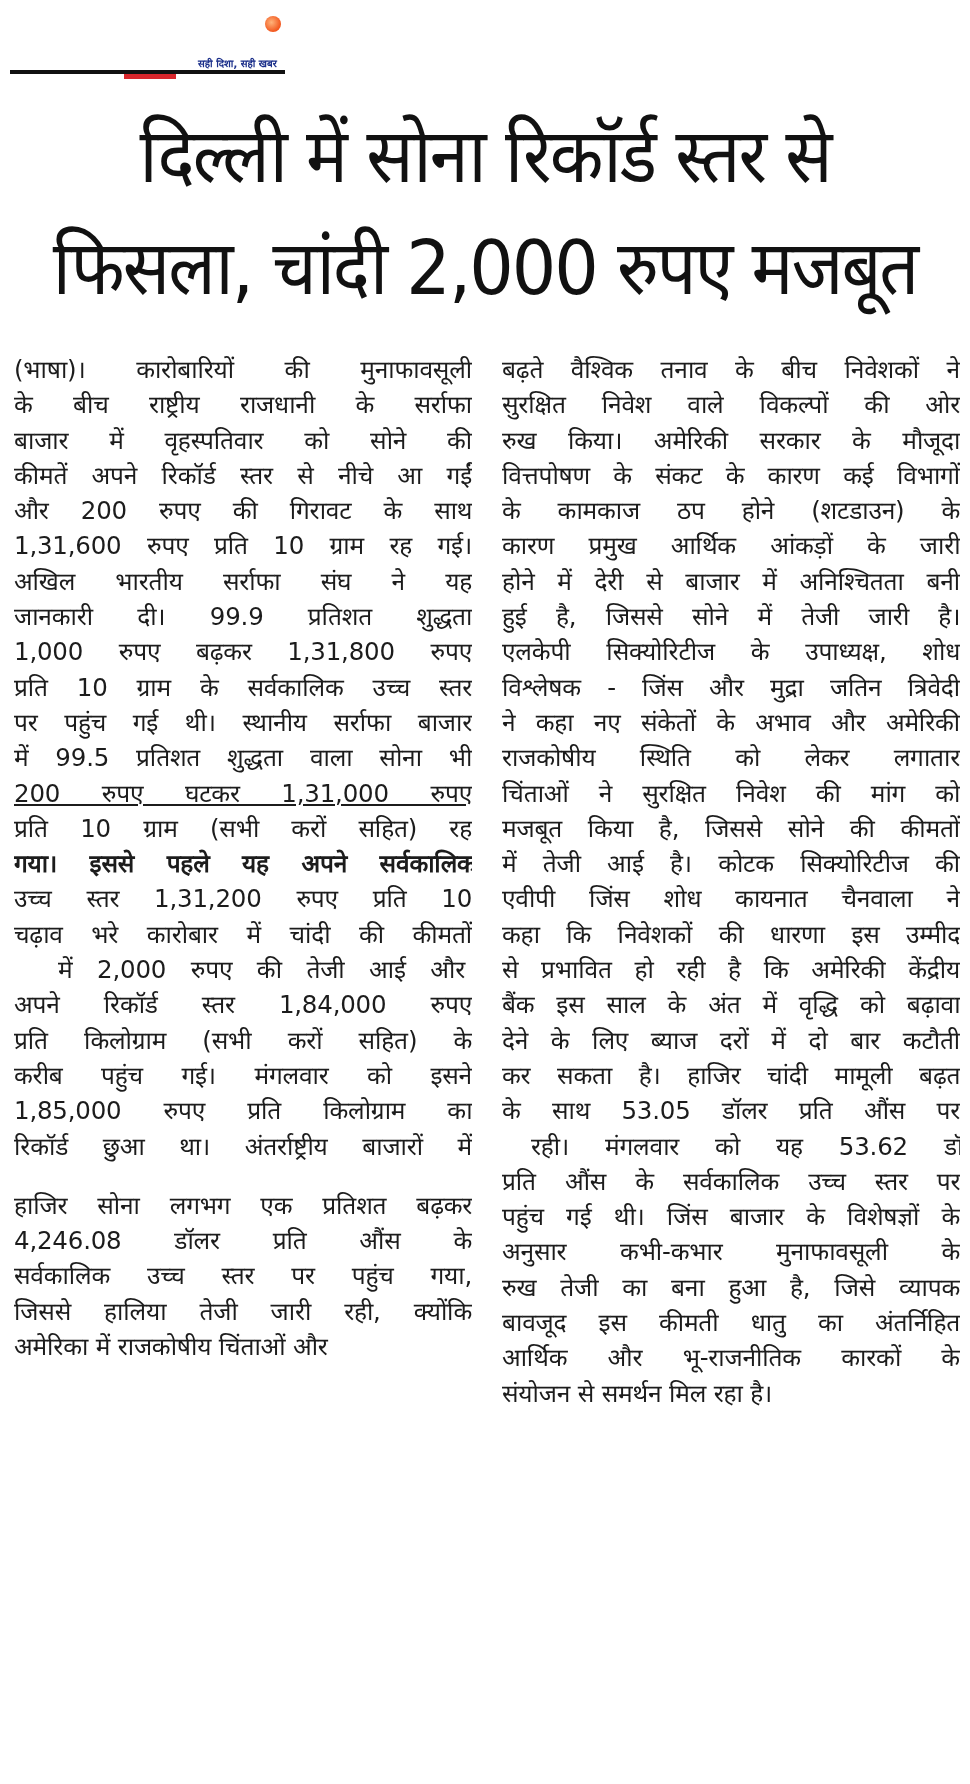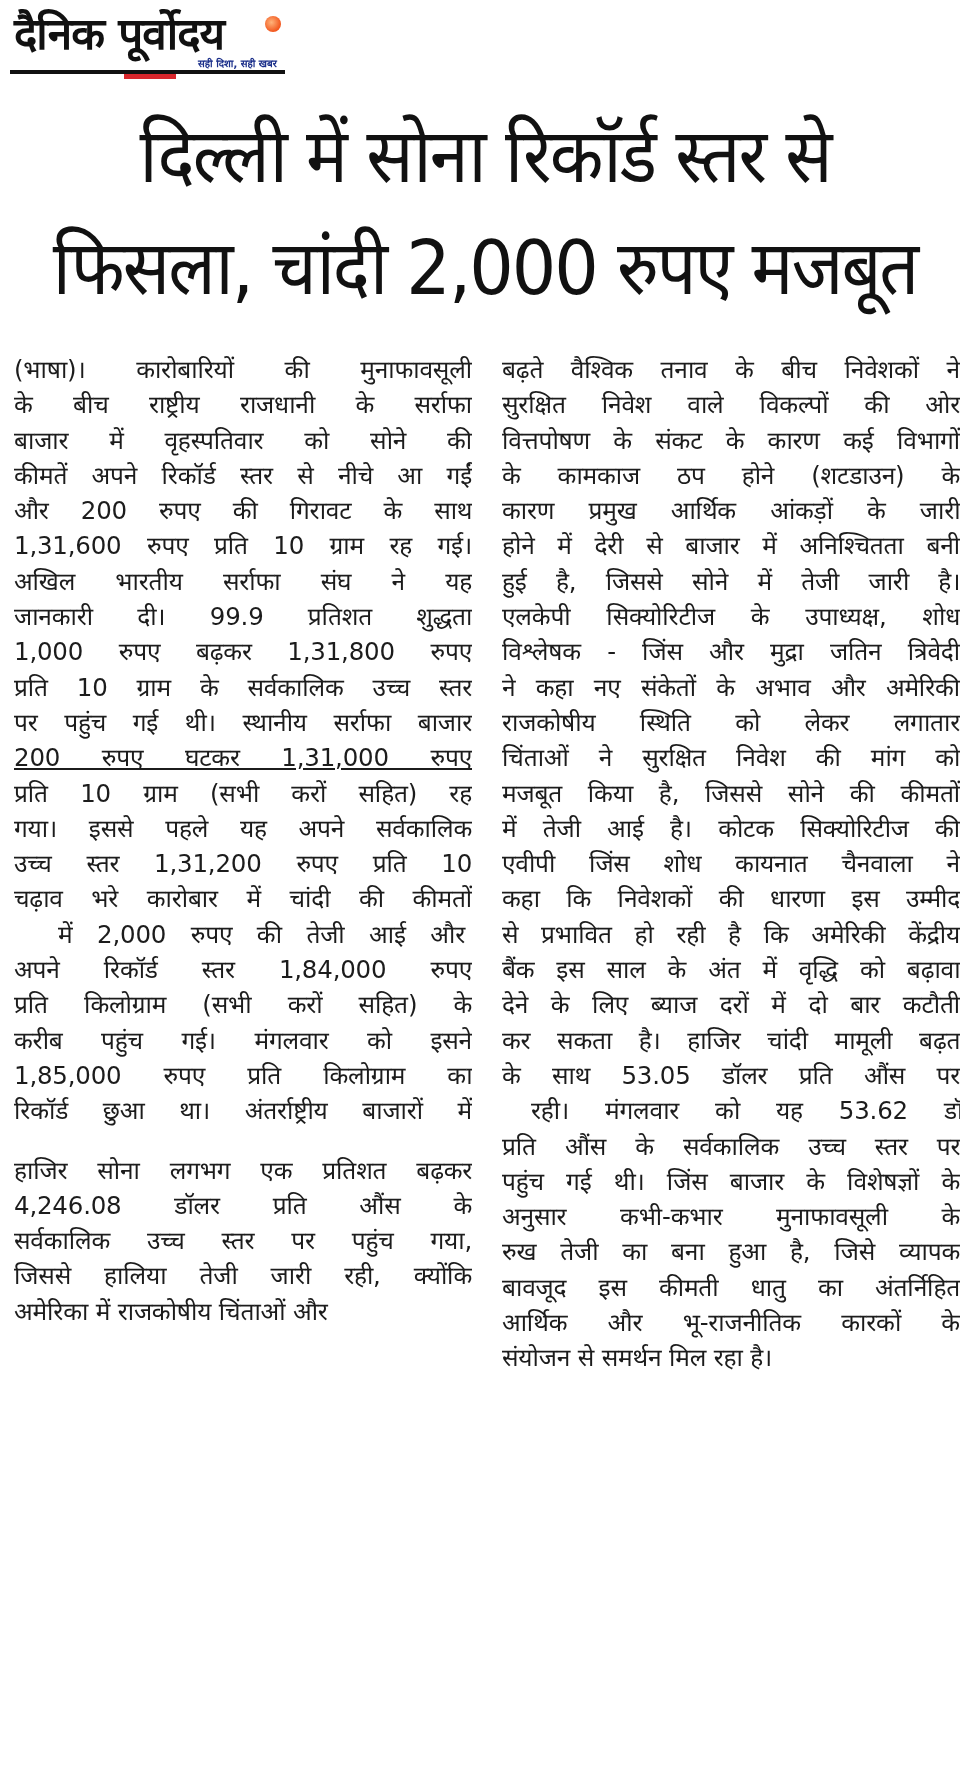--- a/index.html
+++ b/index.html
@@ -38,21 +38,20 @@
   .col .ln { display: block; white-space: nowrap; overflow: hidden; text-align-last: justify; text-align: justify; }
   .col .ln.last { text-align-last: left; }
   .col-left { left: 14px; }
   .col-right { left: 502px; }
   .dateline { font-weight: bold; }
 </style>
 </head>
 <body>
 
 <div class="masthead">
-  <div class="logo-text">दैनिक पूर्वोदय</div>
   <div class="logo-sun"></div>
   <div class="tagline">सही दिशा, सही खबर</div>
   <div class="mast-rule"></div>
   <div class="mast-label"></div>
 </div>
 
 <h1 class="headline" style="margin:0;">
   <div>दिल्ली में सोना रिकॉर्ड स्तर से</div>
   <div>फिसला, चांदी 2,000 रुपए मजबूत</div>
 </h1>
@@ -62,40 +61,42 @@
     <span class="ln" style="display: block; width: auto; word-spacing: 32.8px;">के बीच राष्ट्रीय राजधानी के सर्राफा</span>
     <span class="ln" style="display: block; width: auto; word-spacing: 33.2px;">बाजार में वृहस्पतिवार को सोने की</span>
     <span class="ln" style="display: block; width: auto; word-spacing: 16.7143px;">कीमतें अपने रिकॉर्ड स्तर से नीचे आ गईं</span>
     <span class="ln" style="display: block; width: auto; word-spacing: 24.5px;">और 200 रुपए की गिरावट के साथ</span>
     <span class="ln" style="display: block; width: auto; word-spacing: 17.8333px;">1,31,600 रुपए प्रति 10 ग्राम रह गई।</span>
     <span class="ln" style="display: block; width: auto; word-spacing: 32.6px;">अखिल भारतीय सर्राफा संघ ने यह</span>
     <span class="ln" style="display: block; width: auto; word-spacing: 36.75px;">जानकारी दी। 99.9 प्रतिशत शुद्धता</span>
     <span class="ln" style="display: block; width: auto; word-spacing: 28px;">1,000 रुपए बढ़कर 1,31,800 रुपए</span>
     <span class="ln" style="display: block; width: auto; word-spacing: 21.3333px;">प्रति 10 ग्राम के सर्वकालिक उच्च स्तर</span>
     <span class="ln" style="display: block; width: auto; word-spacing: 19px;">पर पहुंच गई थी। स्थानीय सर्राफा बाजार</span>
+    <span class="ln" style="display: block; width: auto; word-spacing: 19.3333px;">में 99.5 प्रतिशत शुद्धता वाला सोना भी</span>
     <span class="ln" style="display: block; width: auto; word-spacing: 34px; text-decoration: underline;">200 रुपए घटकर 1,31,000 रुपए</span>
     <span class="ln" style="display: block; width: auto; word-spacing: 24.6667px;">प्रति 10 ग्राम (सभी करों सहित) रह</span>
-    <span class="ln" style="display: block; width: auto; word-spacing: 24.2px;">गया। इससे पहले यह अपने सर्वकालिक</span>
+    <span class="ln" style="display: block; width: auto; word-spacing: 24.2px; font-weight: bold;">गया। इससे पहले यह अपने सर्वकालिक</span>
     <span class="ln" style="display: block; width: auto; word-spacing: 27.2px;">उच्च स्तर 1,31,200 रुपए प्रति 10</span>
     <span class="ln" style="display: block; width: auto; word-spacing: 21px;">चढ़ाव भरे कारोबार में चांदी की कीमतों</span>
     <span class="ln" style="display: block; width: auto; word-spacing: 17px; margin-left: 44px;">में 2,000 रुपए की तेजी आई और यह</span>
     <span class="ln" style="display: block; width: auto; word-spacing: 36.5px;">अपने रिकॉर्ड स्तर 1,84,000 रुपए</span>
     <span class="ln" style="display: block; width: auto; word-spacing: 28.6px;">प्रति किलोग्राम (सभी करों सहित) के</span>
     <span class="ln" style="display: block; width: auto; word-spacing: 30.8px;">करीब पहुंच गई। मंगलवार को इसने</span>
     <span class="ln" style="display: block; width: auto; word-spacing: 34.5px;">1,85,000 रुपए प्रति किलोग्राम का</span>
     <span class="ln" style="display: block; width: auto; word-spacing: 27px;">रिकॉर्ड छुआ था। अंतर्राष्ट्रीय बाजारों में</span>
     <span class="ln" style="display: block; width: auto; word-spacing: 22.4px; margin-top: 24px;">हाजिर सोना लगभग एक प्रतिशत बढ़कर</span>
     <span class="ln" style="display: block; width: auto; word-spacing: 45.25px;">4,246.08 डॉलर प्रति औंस के</span>
     <span class="ln" style="display: block; width: auto; word-spacing: 29.2px;">सर्वकालिक उच्च स्तर पर पहुंच गया,</span>
     <span class="ln" style="display: block; width: auto; word-spacing: 25.4px;">जिससे हालिया तेजी जारी रही, क्योंकि</span>
     <span class="ln last">अमेरिका में राजकोषीय चिंताओं और</span>
   </div>
 <div class="col col-right" id="col-right">
     <span class="ln" style="display: block; width: auto; word-spacing: 20px;">बढ़ते वैश्विक तनाव के बीच निवेशकों ने</span>
     <span class="ln" style="display: block; width: auto; word-spacing: 28.4px;">सुरक्षित निवेश वाले विकल्पों की ओर</span>
+    <span class="ln" style="display: block; width: auto; word-spacing: 24px;">रुख किया। अमेरिकी सरकार के मौजूदा</span>
     <span class="ln" style="display: block; width: auto; word-spacing: 15.6667px;">वित्तपोषण के संकट के कारण कई विभागों</span>
     <span class="ln" style="display: block; width: auto; word-spacing: 29.4px;">के कामकाज ठप होने (शटडाउन) के</span>
     <span class="ln" style="display: block; width: auto; word-spacing: 26.6px;">कारण प्रमुख आर्थिक आंकड़ों के जारी</span>
     <span class="ln" style="display: block; width: auto; word-spacing: 15.1429px;">होने में देरी से बाजार में अनिश्चितता बनी</span>
     <span class="ln" style="display: block; width: auto; word-spacing: 21.7143px;">हुई है, जिससे सोने में तेजी जारी है।</span>
     <span class="ln" style="display: block; width: auto; word-spacing: 28.25px;">एलकेपी सिक्योरिटीज के उपाध्यक्ष, शोध</span>
     <span class="ln" style="display: block; width: auto; word-spacing: 18.6667px;">विश्लेषक - जिंस और मुद्रा जतिन त्रिवेदी</span>
     <span class="ln" style="display: block; width: auto; word-spacing: 12.7143px;">ने कहा नए संकेतों के अभाव और अमेरिकी</span>
     <span class="ln" style="display: block; width: auto; word-spacing: 36.75px;">राजकोषीय स्थिति को लेकर लगातार</span>
     <span class="ln" style="display: block; width: auto; word-spacing: 22.5px;">चिंताओं ने सुरक्षित निवेश की मांग को</span>

